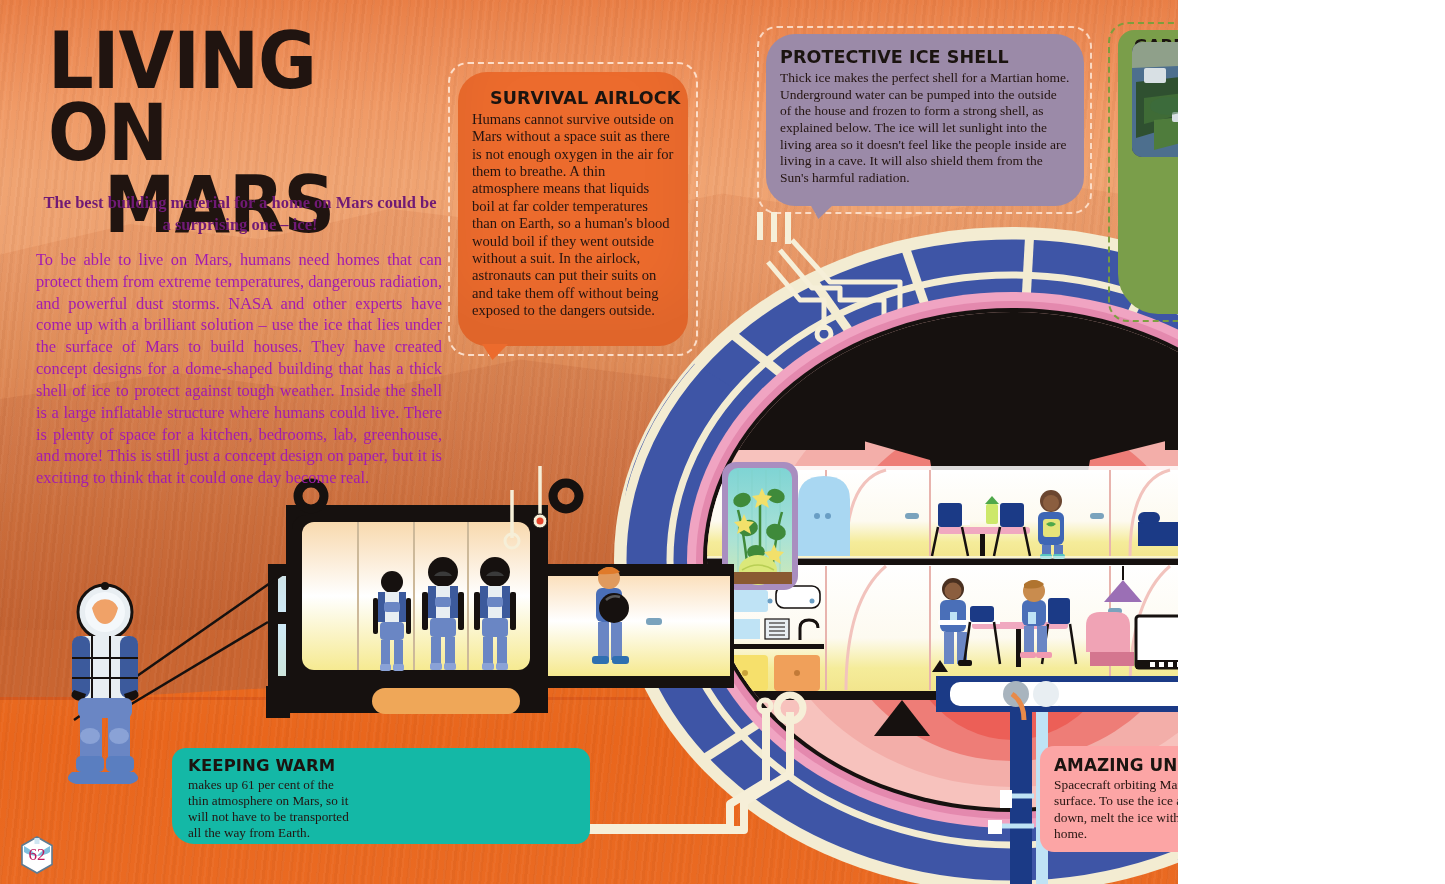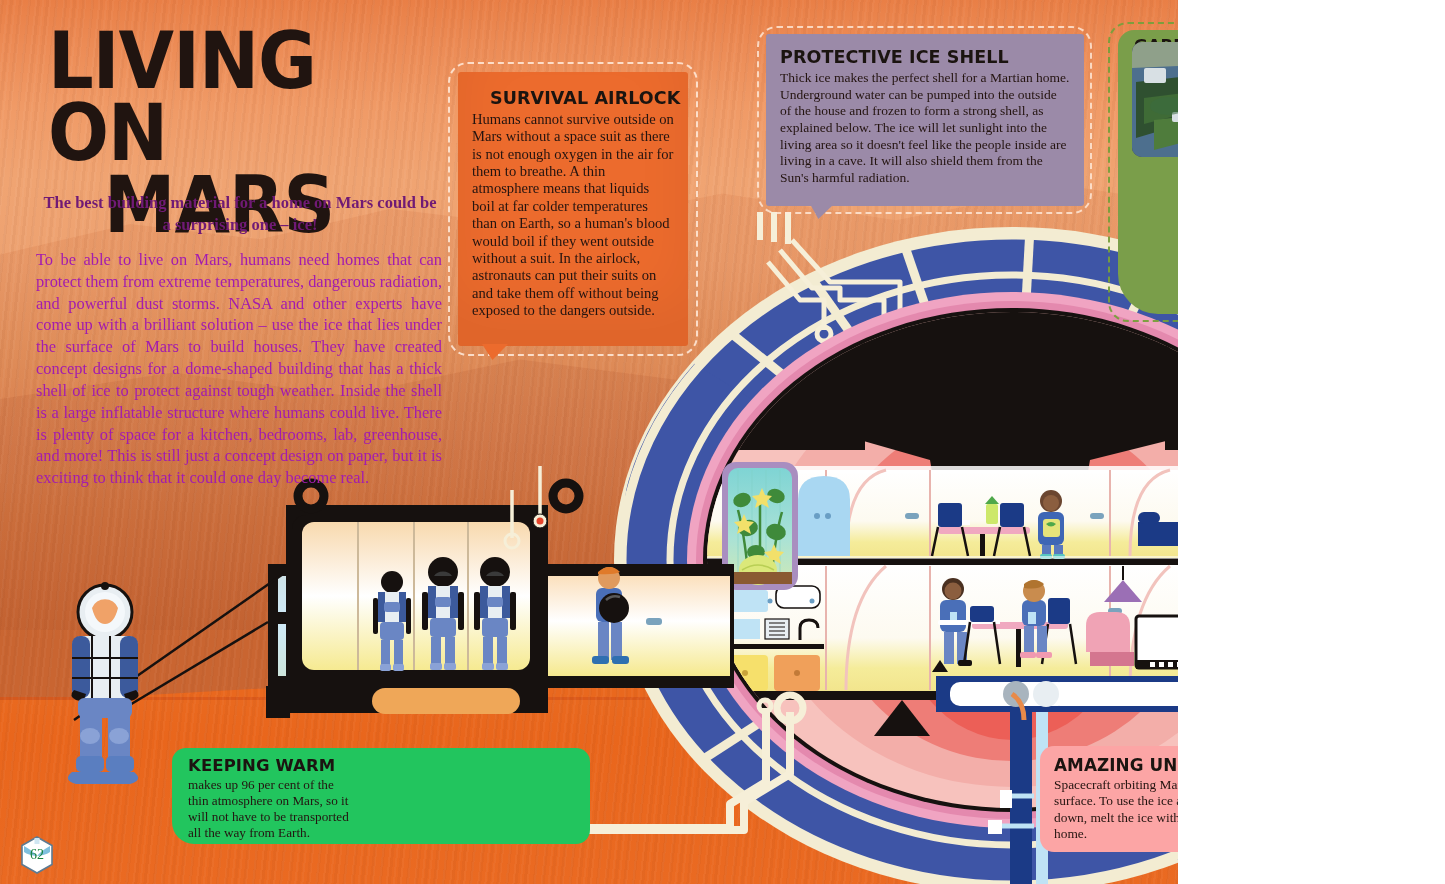--- a/index.html
+++ b/index.html
@@ -87,21 +87,21 @@
     font-weight:bold; font-size:16.5px; line-height:1.35;
     color:#701a75; text-align:center;
   }
   .bodytext {
     position:absolute; left:36px; top:249px; width:406px;
     font-size:16.4px; line-height:1.33; color:#a21caf;
     text-align:justify;
   }
 
   
-  .box { position:absolute; border-radius:3px; }
+  .box { position:absolute; border-radius:29px; }
   .dash {
     position:absolute; border-radius:20px;
     border:2px dashed rgba(255,255,255,.75);
   }
   .box h3 {
     font-family:"DejaVu Sans", sans-serif;
     font-weight:bold; letter-spacing:.1px;
     color:#1b1410;
   }
   .box p { color:#241410; }
@@ -128,36 +128,36 @@
   #gard { left:1118px; top:30px; width:305px; height:284px; background:#7a9e4a;
           border-radius:16px 16px 16px 40px; }
   #gard h3 { font-size:16.5px; padding:6px 0 3px 16px; }
   #gard p  { font-size:13.4px; line-height:1.23; padding:0 18px 0 16px; text-align:right; }
   #gard .photo {
     position:absolute; left:14px; top:12px; width:277px; height:115px; border-radius:10px;
     overflow:hidden; background:#2c3b33;
   }
 
   
-  #warm { left:172px; top:748px; width:418px; height:96px; background:#22c55e; border-radius:14px 14px 14px 22px; }
+  #warm { left:172px; top:748px; width:418px; height:96px; background:#14b8a6; border-radius:14px 14px 14px 22px; }
   #warm h3 { font-size:16.5px; padding:8px 0 2px 16px; }
   #warm .cols { display:flex; gap:18px; padding:0 16px; }
   #warm p { font-size:13.2px; line-height:1.22; }
   #warm .c1 { width:215px; } #warm .c2 { width:165px; }
 
   
   #under { left:1040px; top:746px; width:400px; height:106px; background:#fca5a5; border-radius:14px 14px 0 14px; }
   #under h3 { font-size:16.8px; padding:9px 0 2px 14px; }
   #under p { font-size:13.4px; line-height:1.225; padding:0 14px; }
 
   
   .pagebadge {
     position:absolute; width:34px; height:38px;
     display:flex; align-items:center; justify-content:center;
-    font-family:"Liberation Serif", serif; font-size:14px; color:#15803d;
+    font-family:"Liberation Serif", serif; font-size:17px; color:#be185d;
   }
   .hexwrap { position:absolute; inset:0; }
 
   
   #illus { position:absolute; left:0; top:0; width:1445px; height:884px; pointer-events:none; }
 </style>
 </head>
 <body>
 
 <div id="page">
@@ -700,21 +700,21 @@
         <rect x="58" y="80" width="28" height="12" fill="#b5862f"></rect>
       </svg>
     </div>
     <h3>GARDENS ON MARS</h3>
     <p>Plants are already growing on space stations, in heated greenhouses like the one above. Astronauts sent to Mars will stay for a long time so they will have to grow their own food in a similar way.</p>
   </div>
 
   <div class="box" id="warm">
     <h3>KEEPING WARM</h3>
     <div class="cols">
-      <p class="c2">makes up 96 per cent of the thin atmosphere on Mars, so it will not have to be transported all the way from Earth.</p>
+      <p class="c2">makes up 61 per cent of the thin atmosphere on Mars, so it will not have to be transported all the way from Earth.</p>
     </div>
   </div>
 
   <div class="box" id="under">
     <h3>AMAZING UNDERGROUND RESOURCES</h3>
     <p>Spacecraft orbiting Mars have detected ice below the planet's surface. To use the ice above ground, machines will have to drill down, melt the ice with microwaves, and pump the liquid up into the home.</p>
   </div>
 
   <div class="pagebadge" style="left:20px; top:836px;">
     <svg class="hexwrap" viewBox="0 0 34 38">

